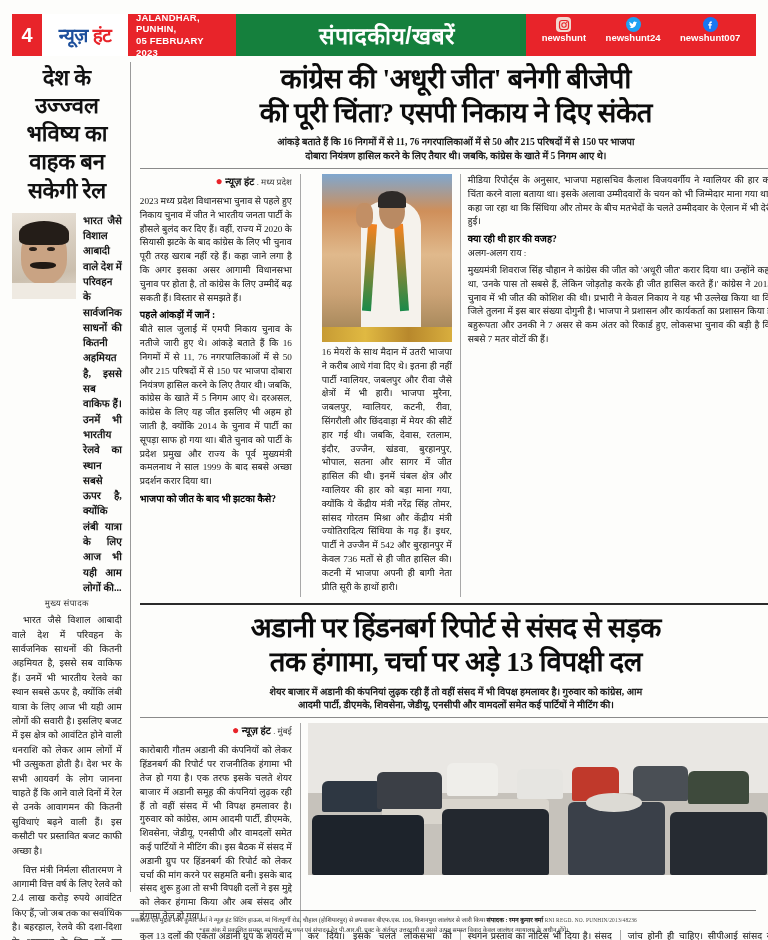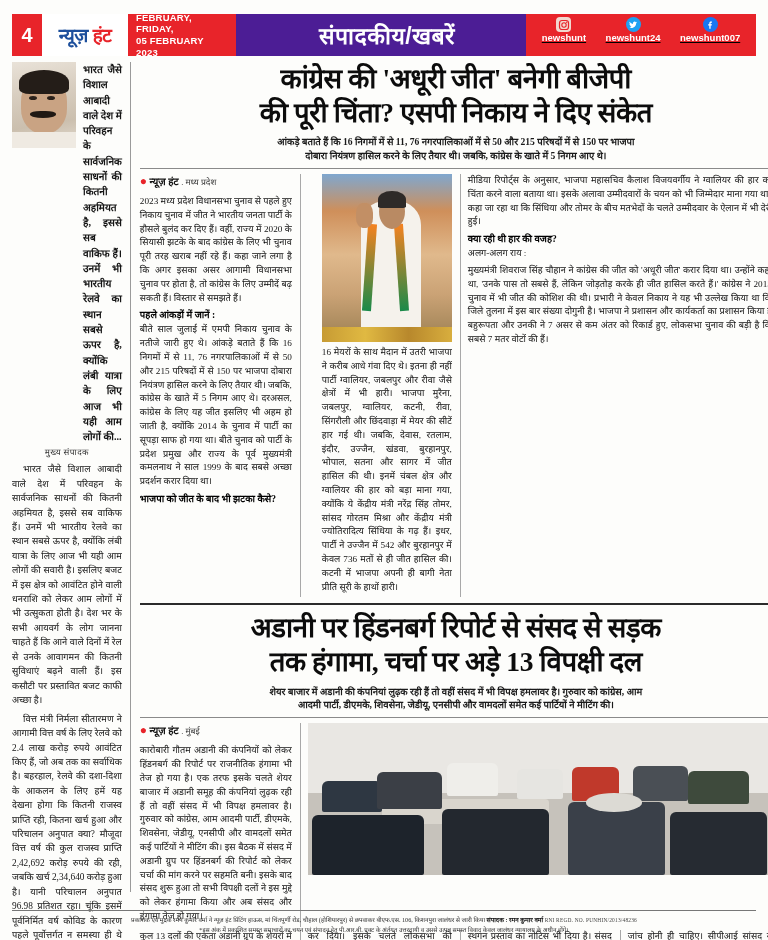--- a/index.html
+++ b/index.html
@@ -57,41 +57,40 @@
     padding: 4px 8px 4px 8px;
     display: flex; flex-direction: column; justify-content: center;
     font-family: "Liberation Sans", sans-serif;
     font-weight: bold;
     font-size: 9.5px;
     line-height: 1.22;
     letter-spacing: 0.2px;
     width: 108px;
   }
   .mh-section {
-    background: #4c1d95;
+    background: #15803d;
     flex: 1 1 auto;
     display: flex; align-items: center; justify-content: center;
     color: #ffffff;
     font-family: "Liberation Sans", sans-serif;
     font-weight: bold;
     font-size: 23px;
     letter-spacing: 0.5px;
     padding-left: 12px;
   }
   .mh-social {
     background: #e8242a;
     width: 230px;
     display: flex; align-items: flex-start; justify-content: space-around;
     padding: 3px 6px 2px 6px;
   }
   .soc {
     display: flex; flex-direction: column; align-items: center;
     justify-content: center;
     gap: 1px;
-    text-decoration: underline;
   }
   .soc-ic {
     width: 15px; height: 15px;
     display: flex; align-items: center; justify-content: center;
     border-radius: 50%;
   }
   .soc-ic.ig { border-radius: 4px; background: #f2d8cf; }
   .soc-ic.tw { background: #1da1f2; }
   .soc-ic.fb { background: #1877f2; }
   .soc-lbl {
@@ -225,20 +224,21 @@
   }
   .rule-thick { border-top: 2px solid #2b2b2b; margin: 6px 0 0 0; }
   .rule-thin  { border-top: 1px solid #8a8a8a; margin: 5px 0; }
 
   .byline {
     font-weight: bold;
     font-size: 10px;
     color: #111;
     margin: 0 0 6px 0;
     white-space: nowrap;
+    text-align: right;
   }
   .byline .dot { color: #e8242a; font-size: 12px; }
   .byline .brand { color: #111; }
   .byline .place { font-weight: normal; font-size: 8.6px; color: #333; }
 
   .story3 { display: flex; gap: 8px; }
   .scol { width: 152px; }
   .scol.wide { flex: 1; }
   .vline { border-left: 1px solid #a8a8a8; }
 
@@ -343,21 +343,21 @@
 <body>
 
 <div id="page">
 
   <div class="masthead">
     <div class="mh-pagenum">4</div>
     <div class="mh-logoblock">
       <span class="mh-logo-text"><span>न्यूज़</span> <span class="accent">हंट</span></span>
     </div>
     <div class="mh-dateblock">
-      <span>FEBRUARY, FRIDAY,</span>
+      <span>JALANDHAR, PUNHIN,</span>
       <span>05 FEBRUARY 2023</span>
     </div>
     <div class="mh-section">संपादकीय/खबरें</div>
     <div class="mh-social">
       <div class="soc">
         <span class="soc-ic ig">
           <svg width="12" height="12" viewBox="0 0 24 24">
               <rect x="3" y="3" width="18" height="18" rx="5" fill="none" stroke="#e8242a" stroke-width="2.4"></rect>
               <circle cx="12" cy="12" r="4.4" fill="none" stroke="#e8242a" stroke-width="2.2"></circle>
               <circle cx="17.4" cy="6.6" r="1.4" fill="#e8242a"></circle>
@@ -380,20 +380,21 @@
             </svg>
         </span>
         <span class="soc-lbl">newshunt007</span>
       </div>
     </div>
   </div>
 
   <div class="content">
 
     <div class="col-left">
+      <div class="lead-head">देश के उज्ज्वल भविष्य का वाहक बन सकेगी रेल</div>
 
       <div class="lead-intro-wrap">
         <div class="editor-photo">
           <div class="face"></div>
             <div class="hair"></div>
           <div class="eyeL"></div>
             <div class="eyeR"></div>
           <div class="stache"></div>
             <div class="shirt"></div>
         </div>

